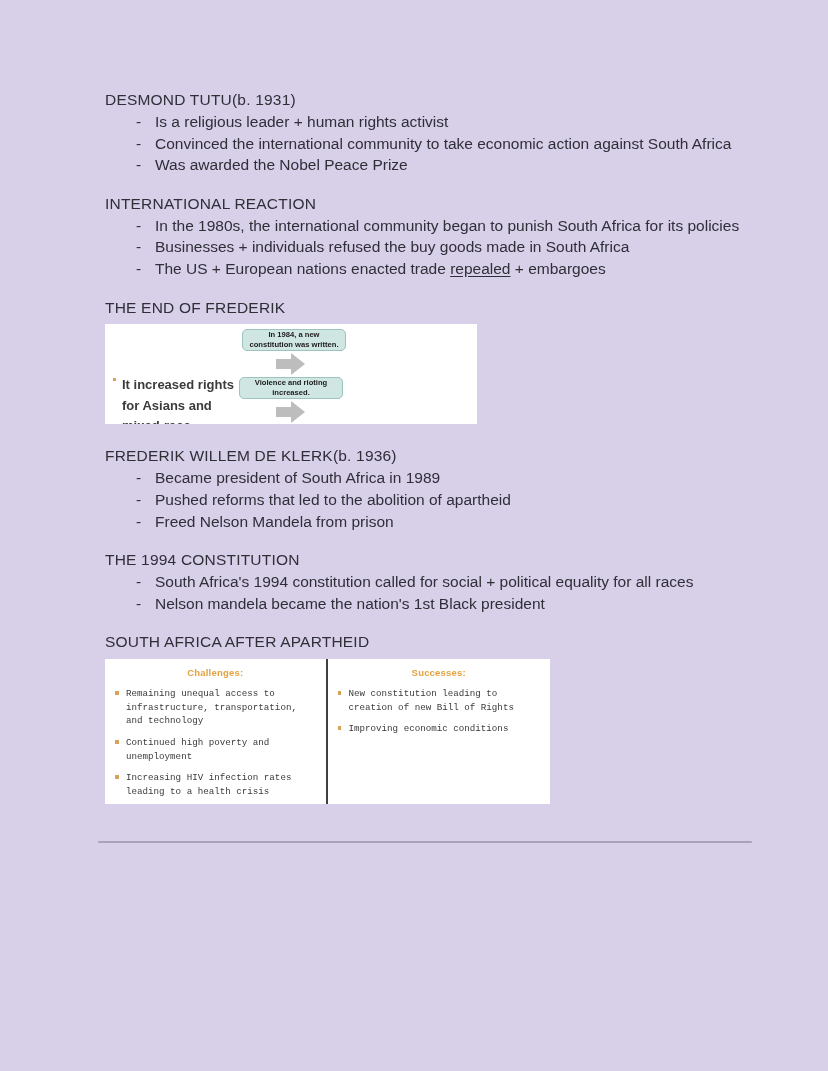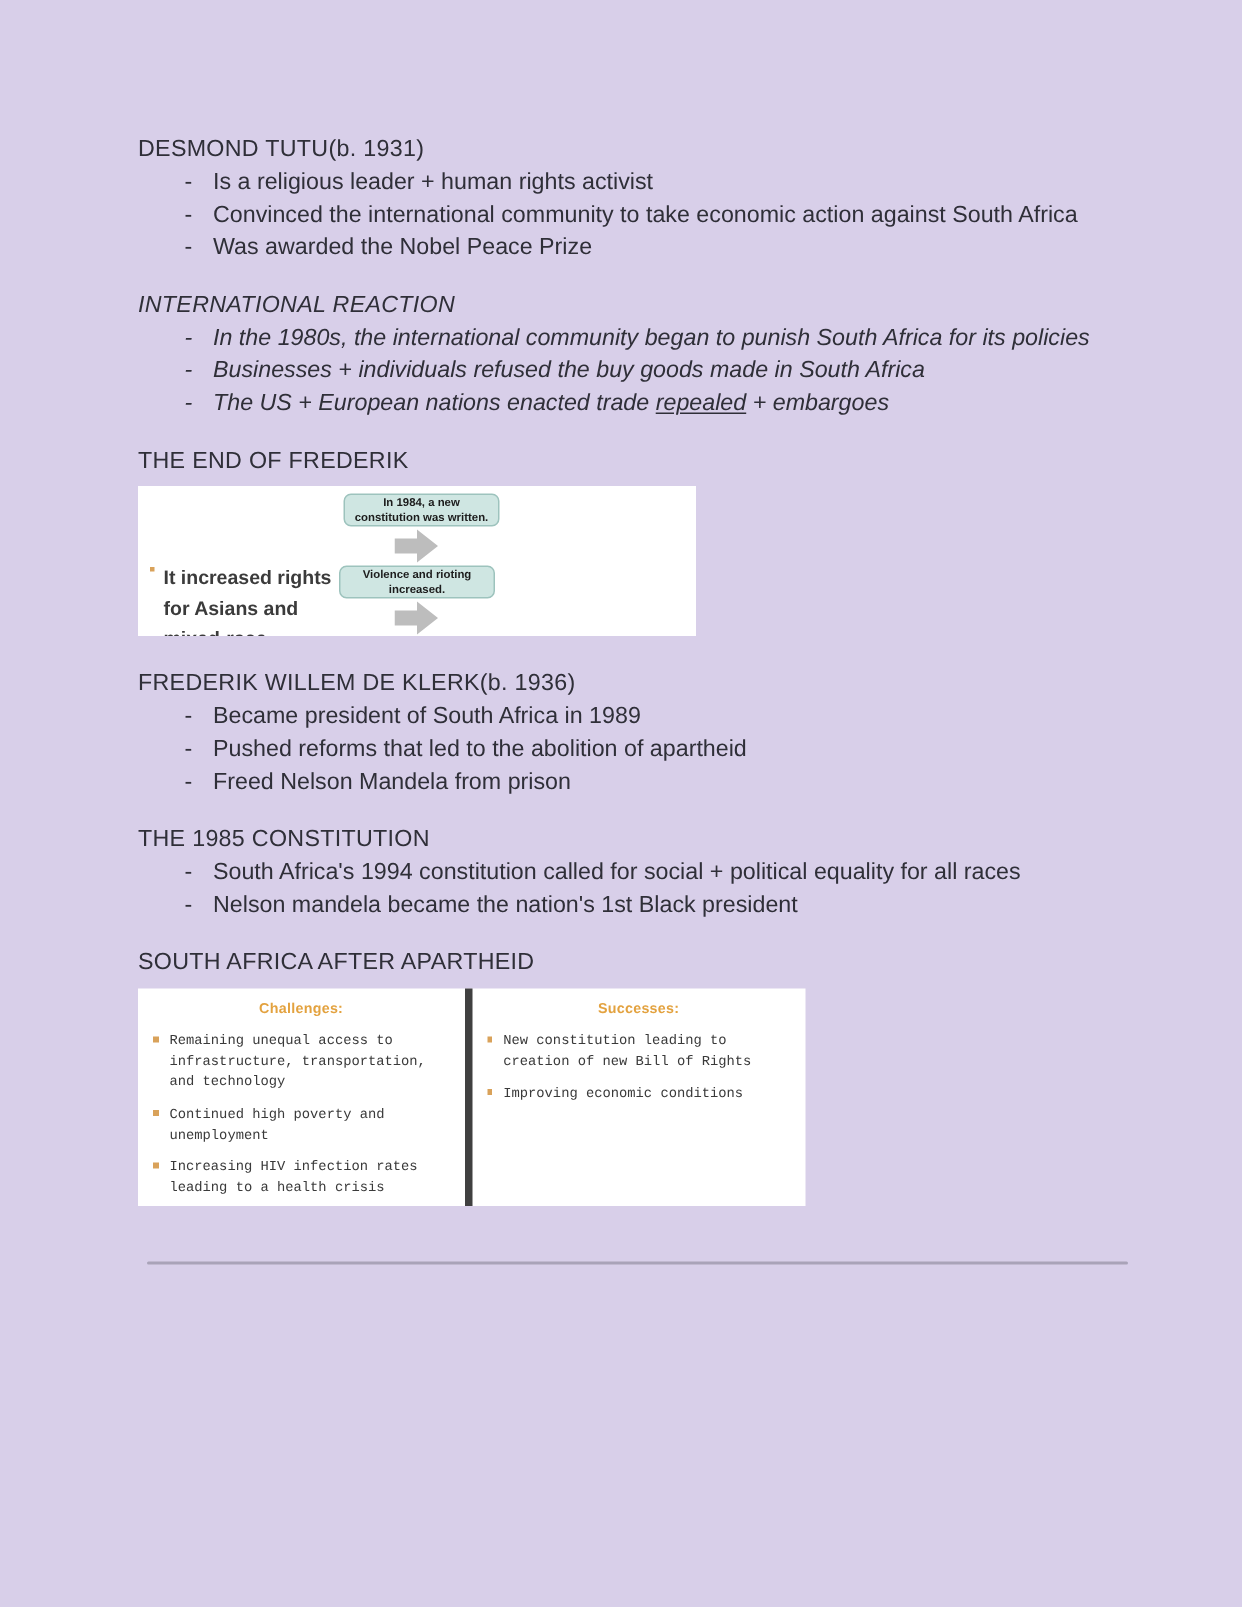--- a/index.html
+++ b/index.html
@@ -18,21 +18,21 @@
 
   .page {
     position: absolute;
     left: 0; top: 0;
     width: 828px;
     height: 1071px;
   }
 
   .content {
     position: absolute;
-    left: 92px;
+    left: 105px;
     top: 90px;
     width: 660px;
   }
 
   
   .section {
     margin-bottom: 14px;
   }
 
   .sec-title {
@@ -149,21 +149,21 @@
     display: flex;
     box-sizing: border-box;
   }
 
   .cs-col {
     width: 50%;
     box-sizing: border-box;
     padding: 8px 10px 6px 10px;
     position: relative;
   }
-  .cs-col.left { border-right: 5px solid #404040; }
+  .cs-col.left { border-right: 2px solid #404040; }
 
   .cs-head {
     text-align: center;
     color: #e3a23f;
     font-weight: bold;
     font-size: 9.5px;
     margin-bottom: 9px;
     letter-spacing: 0.2px;
   }
 
@@ -209,21 +209,21 @@
 
     <div class="section">
       <h2 class="sec-title">DESMOND TUTU(b. 1931)</h2>
       <ul class="bullets">
         <li><span class="dash">-</span><span>Is a religious leader + human rights activist</span></li>
         <li><span class="dash">-</span><span>Convinced the international community to take economic action against South Africa</span></li>
         <li><span class="dash">-</span><span>Was awarded the Nobel Peace Prize</span></li>
       </ul>
     </div>
 
-    <div class="section" style="margin-top:18px;font-style:italic;">
+    <div class="section" style="margin-top:18px;">
       <h2 class="sec-title">INTERNATIONAL REACTION</h2>
       <ul class="bullets">
         <li><span class="dash">-</span><span>In the 1980s, the international community began to punish South Africa for its policies</span></li>
         <li><span class="dash">-</span><span>Businesses + individuals refused the buy goods made in South Africa</span></li>
         <li><span class="dash">-</span><span>The US  + European nations enacted trade </span><span class="underline">repealed</span><span> + embargoes</span></li>
       </ul>
     </div>
 
     <div class="section" style="margin-top:18px;">
       <h2 class="sec-title">THE END OF FREDERIK</h2>
@@ -250,21 +250,21 @@
     <div class="section" style="margin-top:22px;">
       <h2 class="sec-title">FREDERIK WILLEM DE KLERK(b. 1936)</h2>
       <ul class="bullets">
         <li><span class="dash">-</span><span>Became president of South Africa in 1989</span></li>
         <li><span class="dash">-</span><span>Pushed reforms that led to the abolition of apartheid</span></li>
         <li><span class="dash">-</span><span>Freed Nelson Mandela from prison</span></li>
       </ul>
     </div>
 
     <div class="section" style="margin-top:18px;">
-      <h2 class="sec-title">THE 1985 CONSTITUTION</h2>
+      <h2 class="sec-title">THE 1994 CONSTITUTION</h2>
       <ul class="bullets">
         <li><span class="dash">-</span><span>South Africa's 1994 constitution called for social + political equality for all races</span></li>
         <li><span class="dash">-</span><span>Nelson mandela became the nation's 1st Black president</span></li>
       </ul>
     </div>
 
     <div class="section" style="margin-top:18px;">
       <h2 class="sec-title">SOUTH AFRICA AFTER APARTHEID</h2>
 
       <div class="cs-table">

